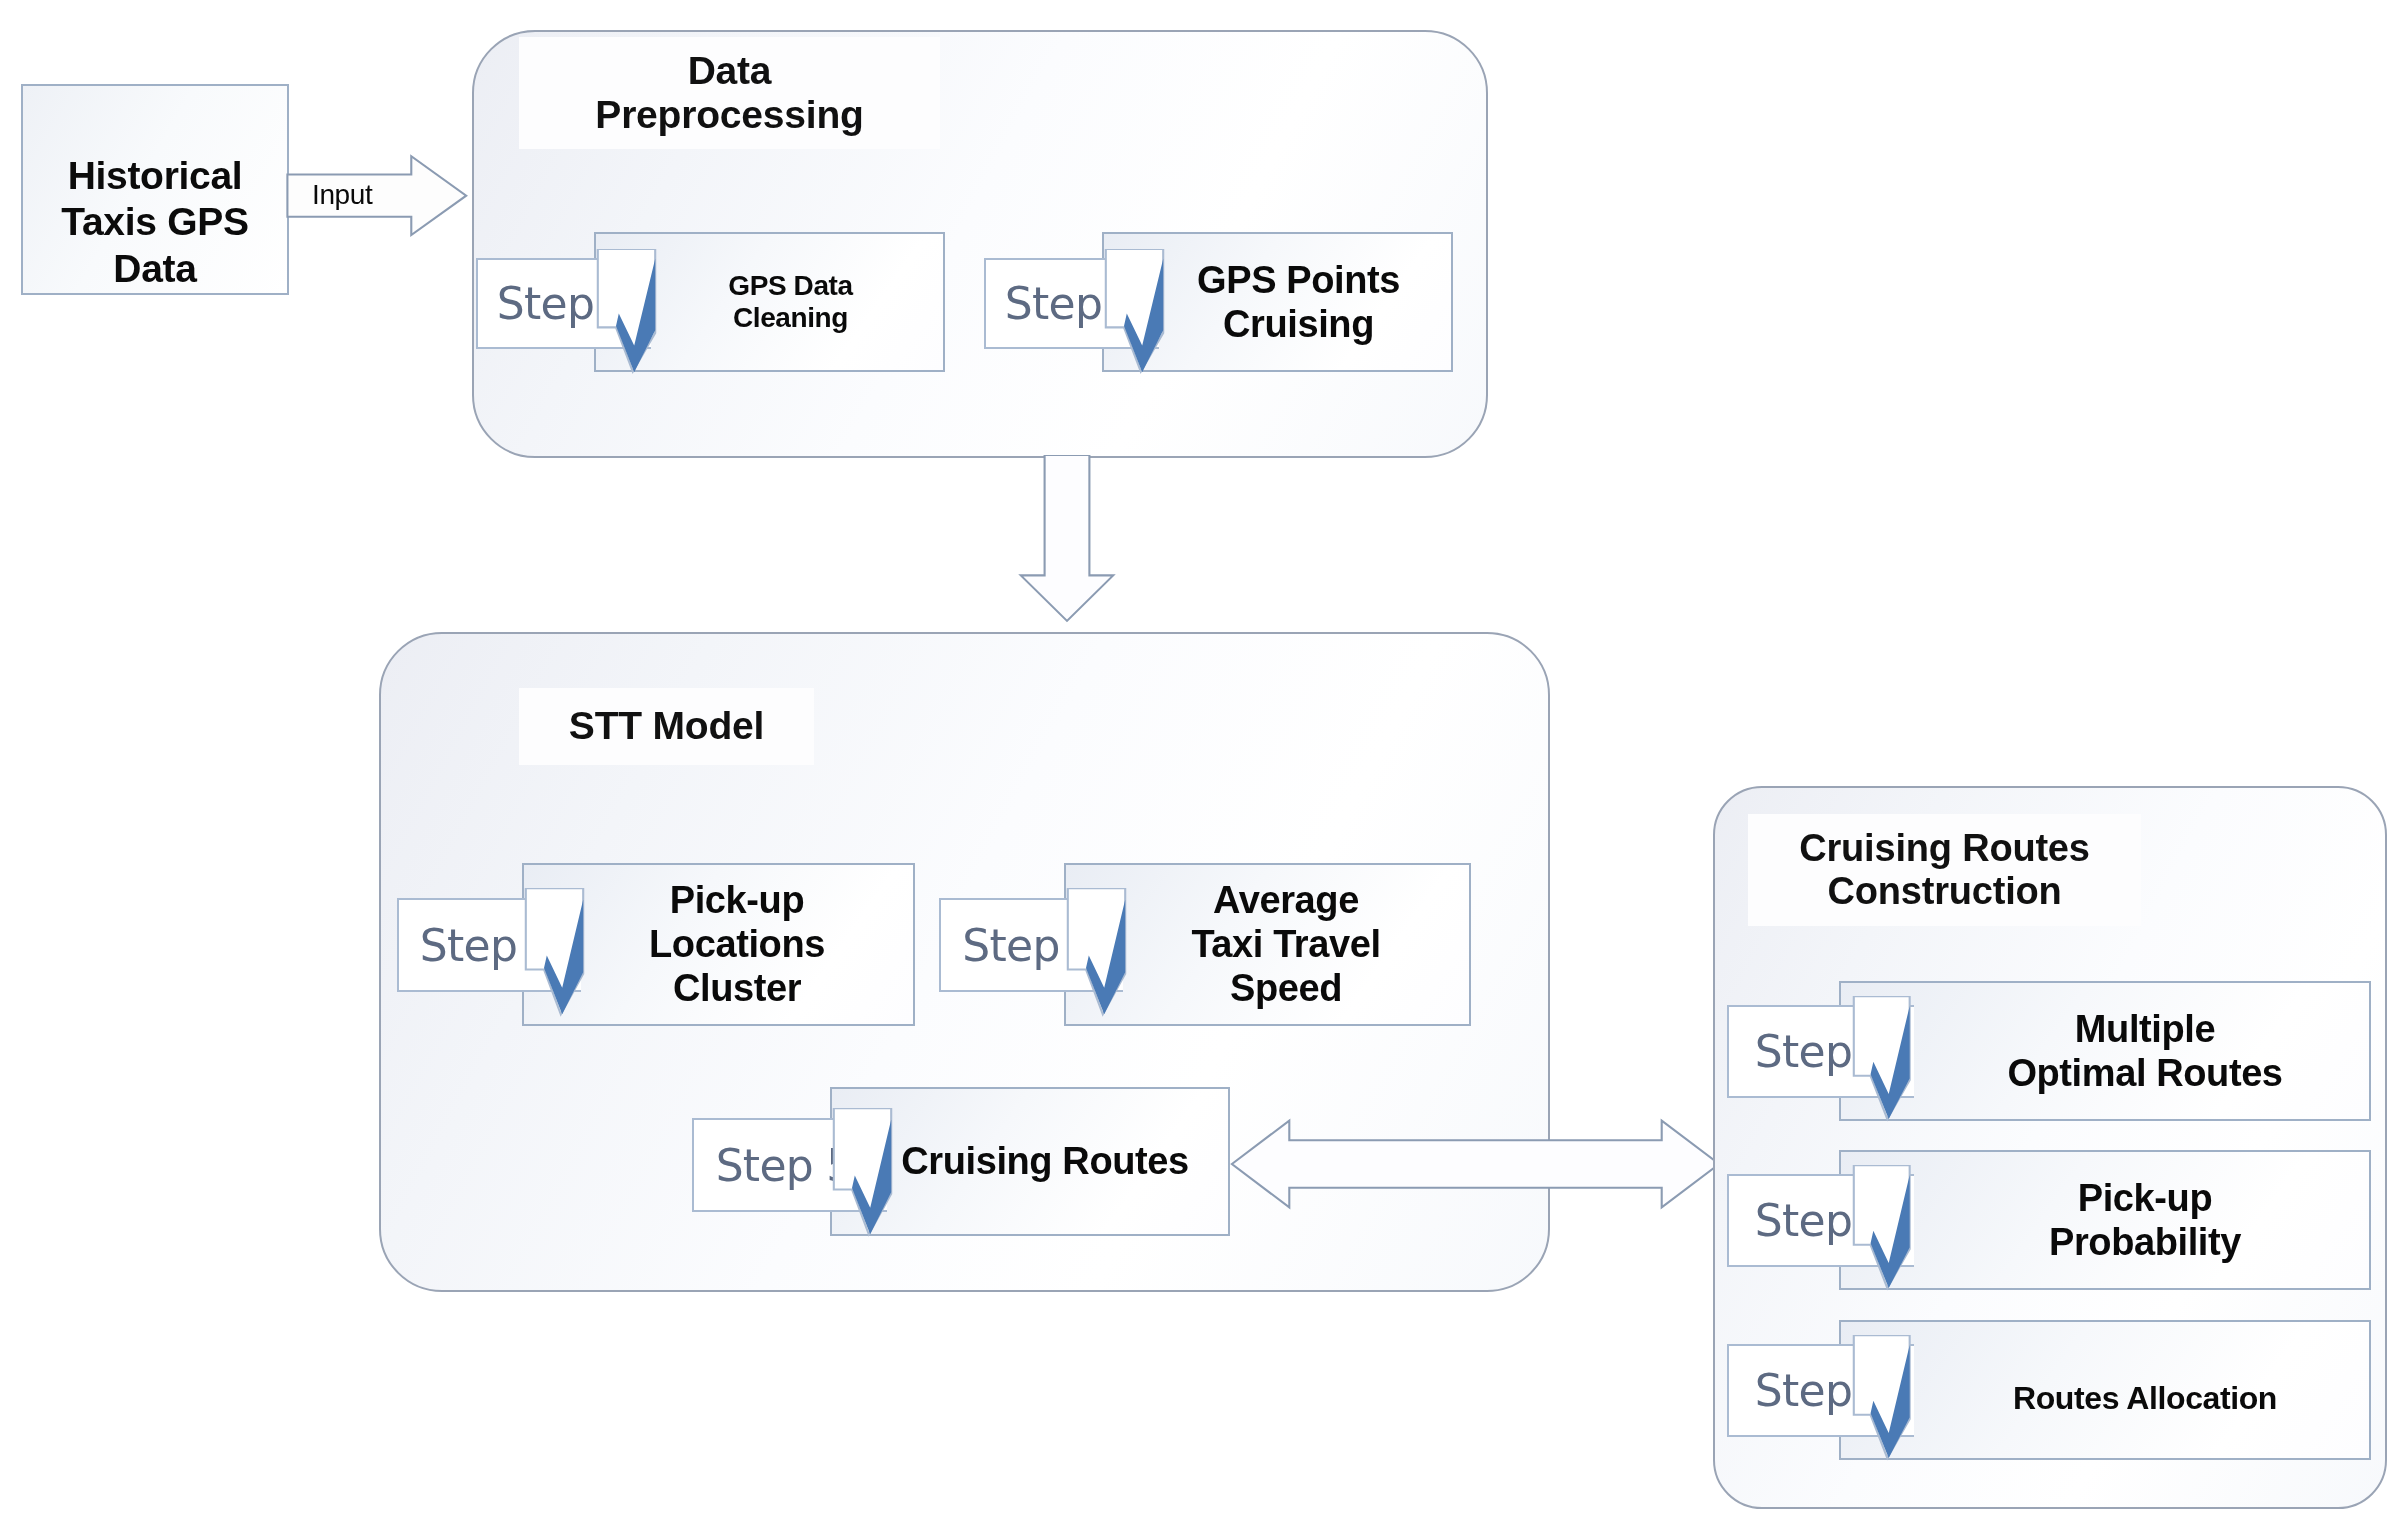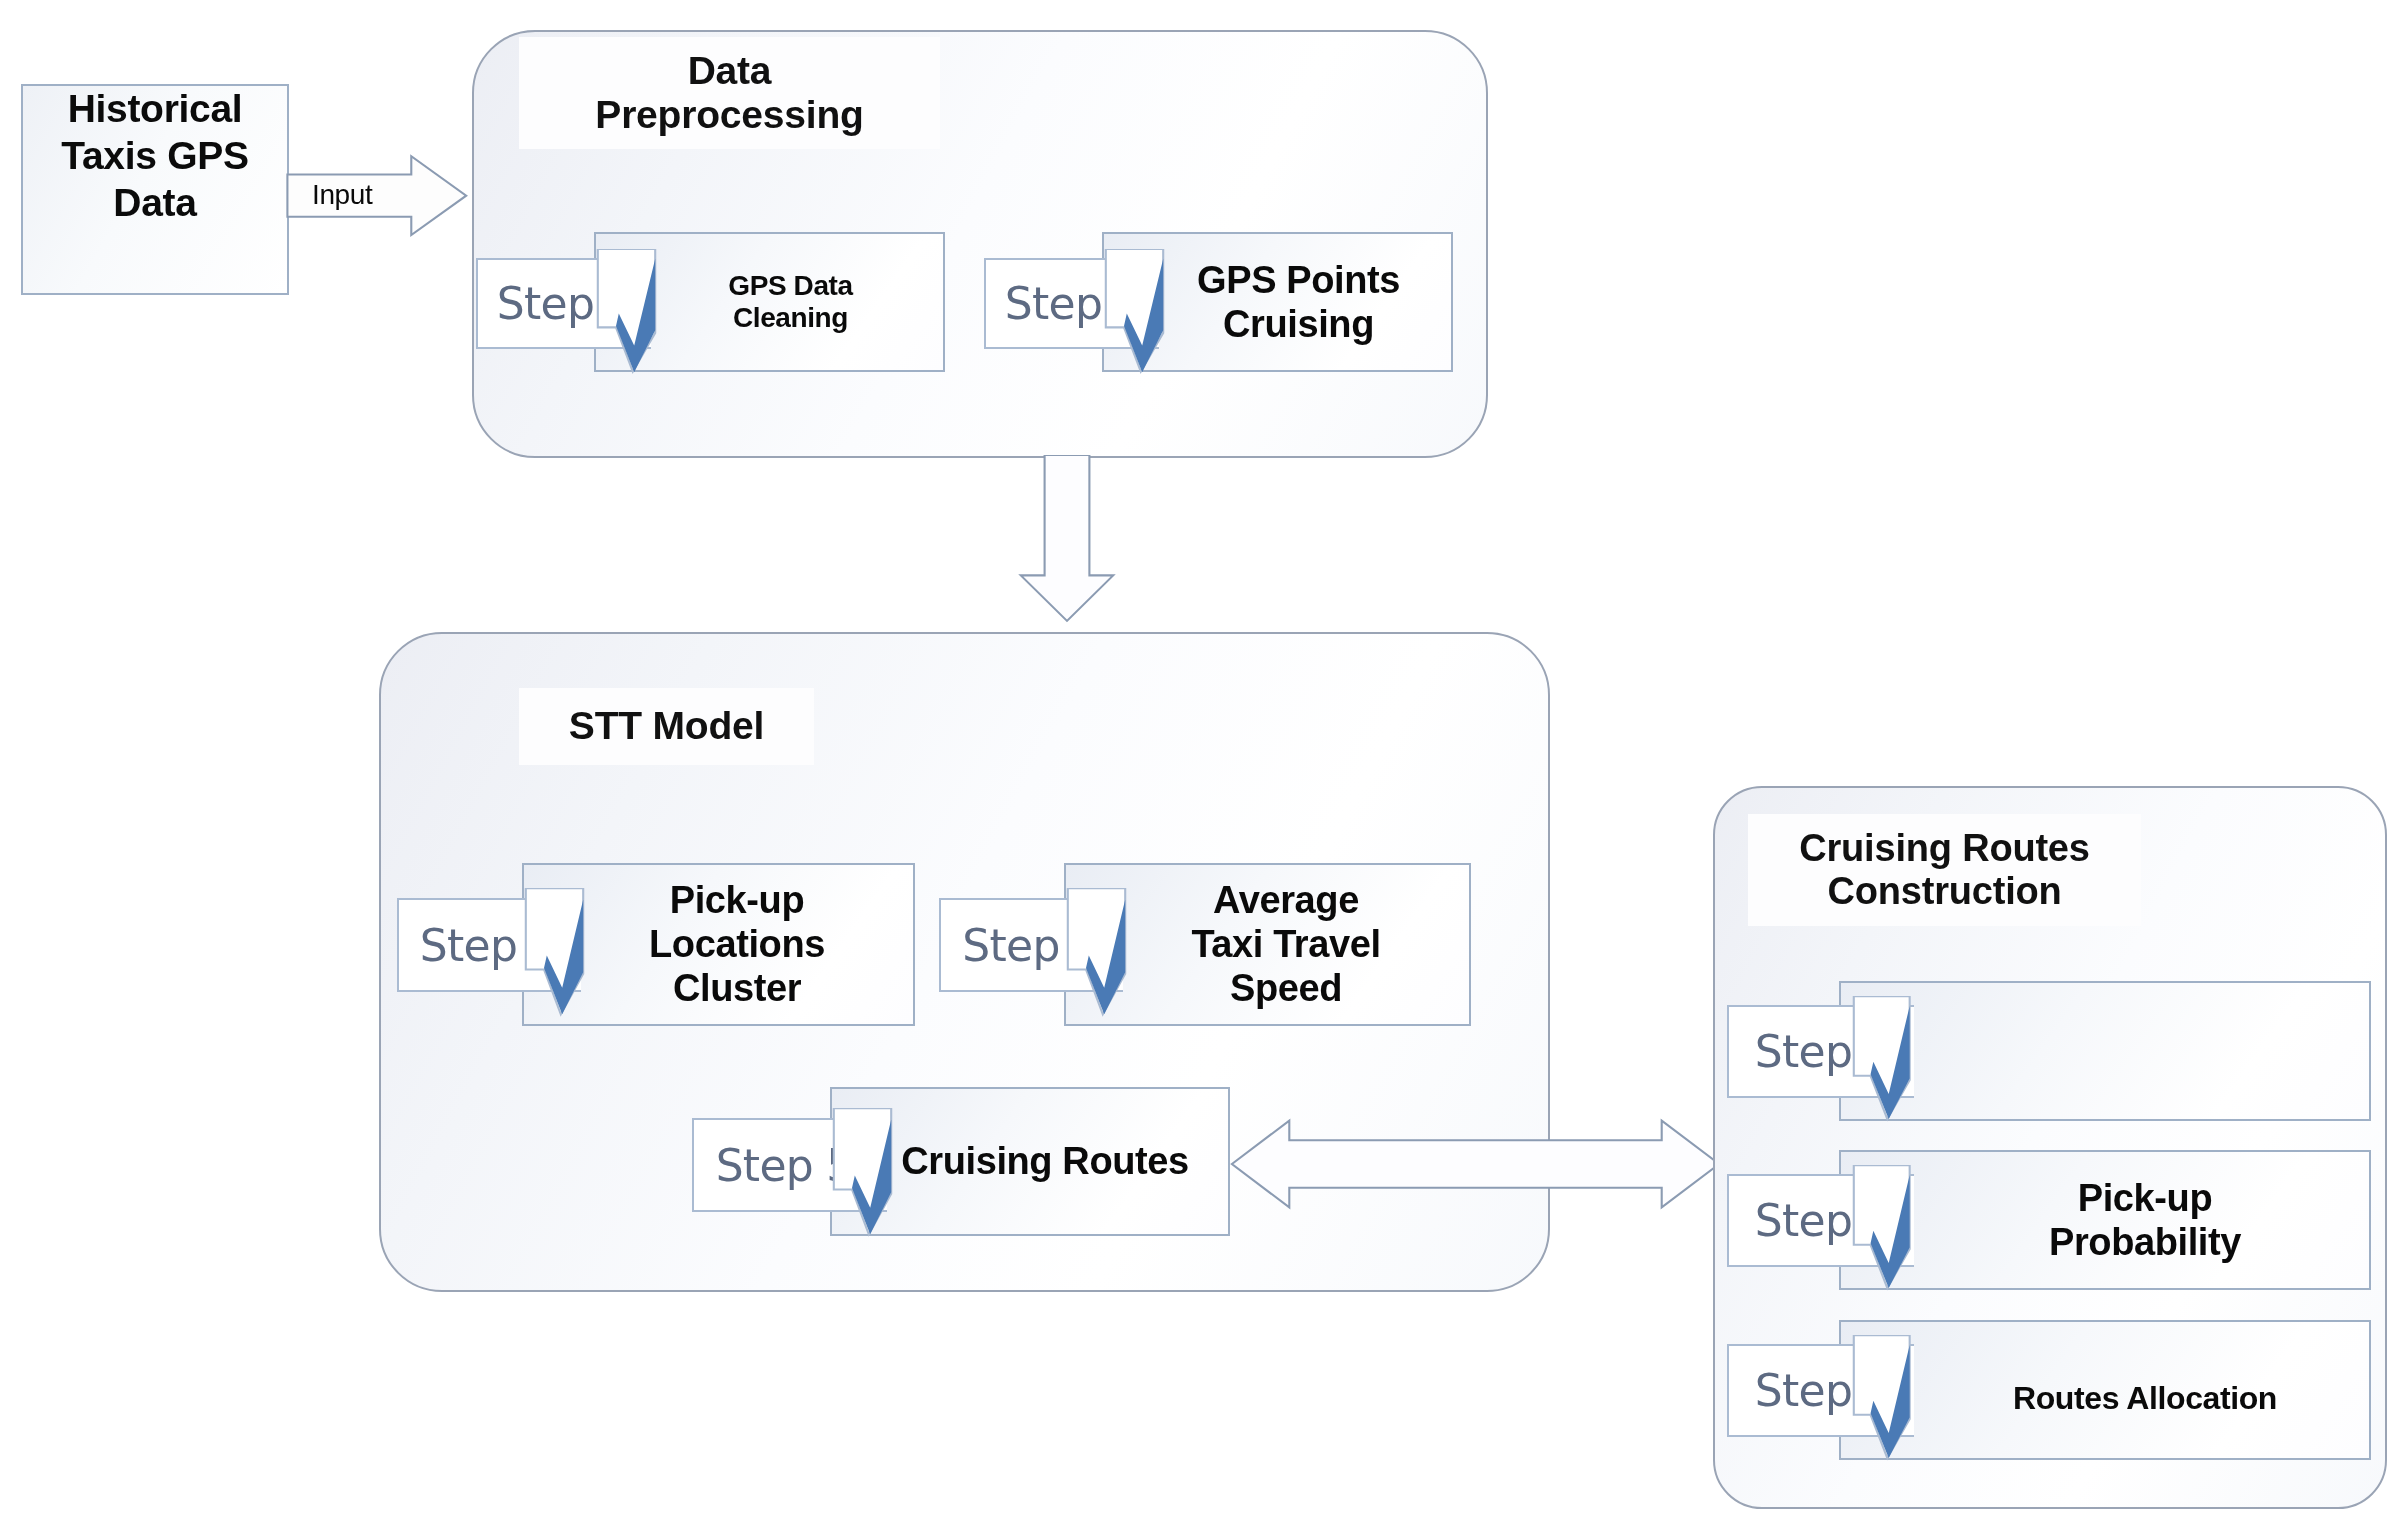--- a/index.html
+++ b/index.html
@@ -47,21 +47,21 @@
     white-space: pre-line;
   }
 
   
   .plain-box {
     position: absolute;
     box-sizing: border-box;
     border: 2.1px solid #9fb0c6;
     background: linear-gradient(120deg,#eef1f6 0%, #f8fafc 45%, #ffffff 100%);
     display: flex;
-    align-items: flex-start;
+    align-items: flex-end;
     justify-content: center;
     text-align: center;
     font-weight: bold;
     color: #0b0b0b;
     line-height: 1.2;
     white-space: pre-line;
     letter-spacing: -0.3px;
   }
 
   
@@ -236,20 +236,22 @@
     </svg>
   </div>
 
   <div class="group-box" style="left:1713px; top:786px; width:674px; height:723px; border-radius:49px;"></div>
 
   <div class="group-title" style="left:1748px; top:814px; width:393px; height:112px; font-size:38px;">Cruising Routes
 Construction</div>
 
   <div class="step-item" style="left:1727px; top:981px; width:644px; height:140px;">
     <div class="step-card" style="left:112px; top:0px; width:532px; height:140px;"></div>
+    <div class="step-card-label" style="left:211px; top:1.4px; width:414px; height:138px; font-size:38px;">Multiple
+Optimal Routes</div>
     <div class="step-tag" style="left:0px; top:24px; width:187px; height:93px; font-size:44px;">
       <span>Step 6</span>
     </div>
     <div class="step-check" style="left:124px; top:15.4px; width:88px; height:126px;">
       <svg width="88" height="126" viewBox="0 0 126 180">
         <polygon points="4,0 84,0 84,120 52,176 28,114 4,114" fill="#ffffff" stroke="#aabbd2" stroke-width="3"></polygon>
         <polygon points="32,94 54,140 84,14 84,118 54,176 28,112" fill="#4a7ab5"></polygon>
       </svg>
     </div>
   </div>

